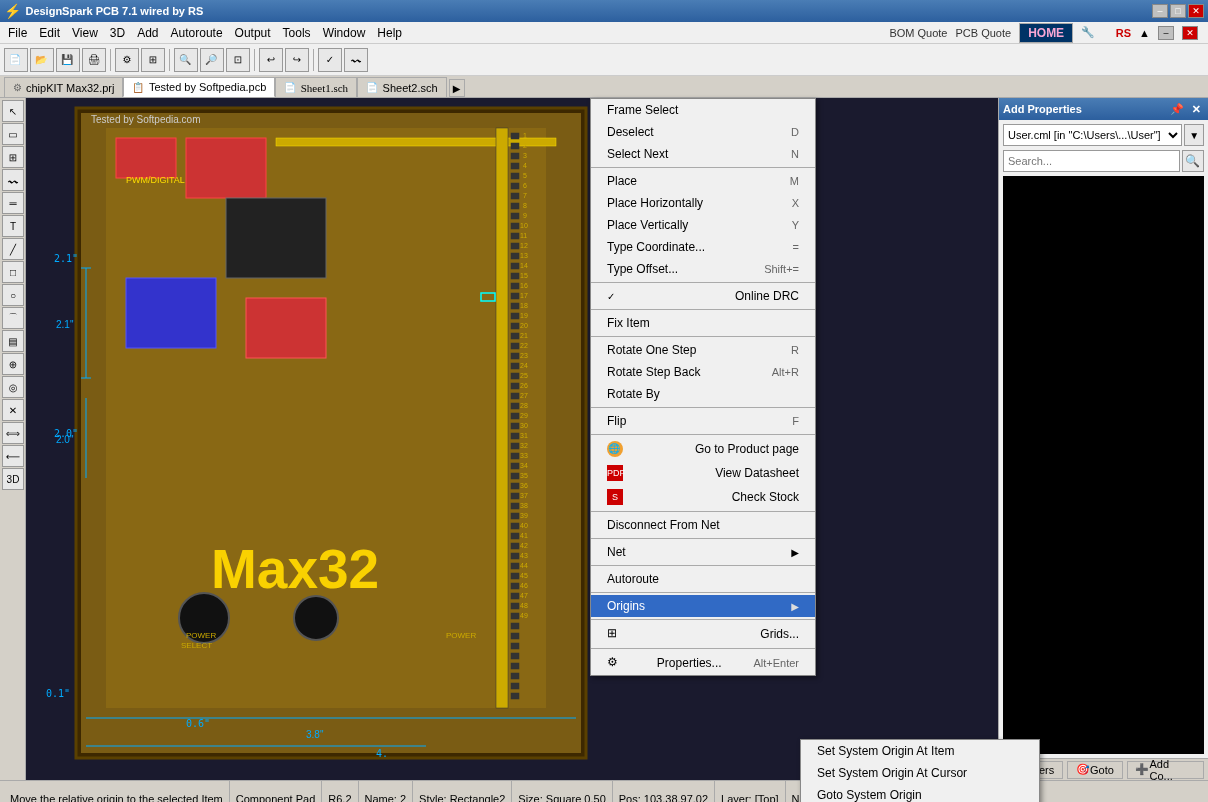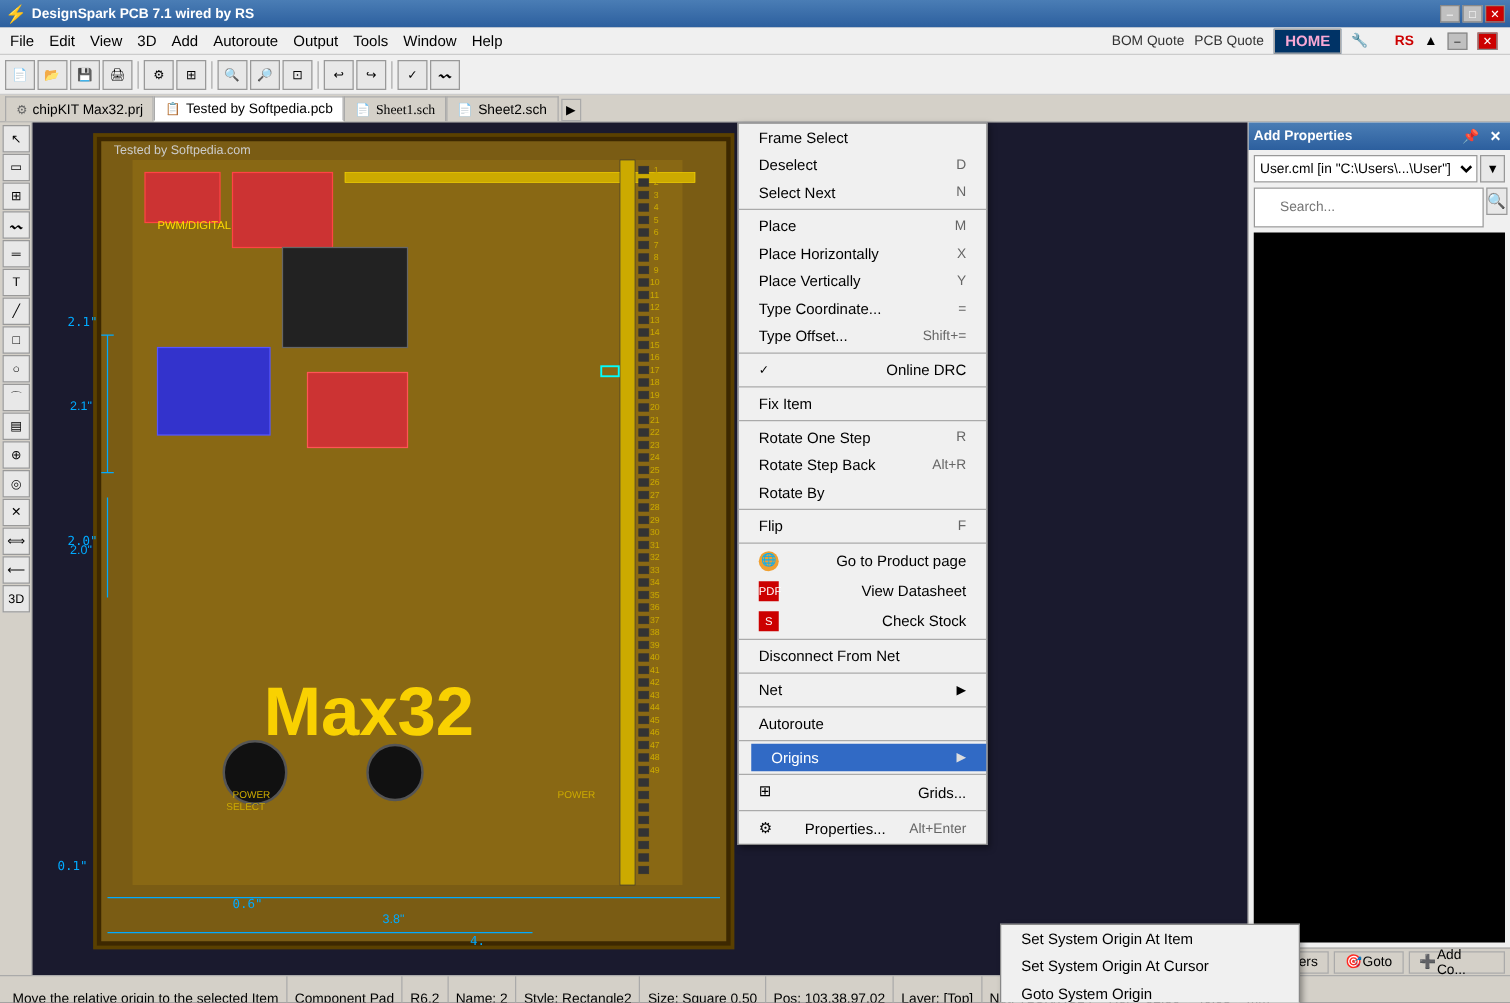--- a/index.html
+++ b/index.html
@@ -178,21 +178,21 @@
       align-items: center;
       white-space: nowrap;
     }
     .status-item:last-child { border-right: none; }
 
     
     .context-menu {
       position: absolute;
       top: 0;
       left: 590px;
-      width: 200px;
+      width: 226px;
       background: #f0f0f0;
       border: 1px solid #888;
       box-shadow: 2px 2px 5px rgba(0,0,0,0.4);
       z-index: 100;
       font-size: 12px;
     }
     .ctx-item {
       padding: 4px 16px;
       cursor: pointer;
       display: flex;
@@ -237,21 +237,20 @@
       background: #d4d0c8;
       border: 1px solid #aaa;
       cursor: pointer;
       height: 18px;
       display: flex; align-items: center;
     }
 
     .origins-highlighted {
       background: #316ac5 !important;
       color: white !important;
-      margin-left: 10px;
     }
   </style>
 </head>
 <body>
 
 <div class="title-bar">
   <div class="title-bar-left">
     <span style="font-size:14px;">⚡</span>
     <span class="title-bar-text">DesignSpark PCB 7.1 wired by RS</span>
   </div>
@@ -641,21 +640,21 @@
       </div>
     </div>
     <div class="panel-content">
       <div style="display:flex; align-items:center; gap:2px;">
         <select class="panel-dropdown">
           <option>User.cml  [in "C:\Users\...\User"]</option>
         </select>
         <div style="width:22px; height:22px; border:1px solid #999; background:#e8e8e8; display:flex; align-items:center; justify-content:center; cursor:pointer; font-size:10px;">▼</div>
       </div>
       <div style="display:flex; gap:2px;">
-        <input type="text" style="flex: 1 1 0%; height: 32px; border: 1px solid rgb(153, 153, 153); font-size: 11px; padding: 0px 20px;" placeholder="Search...">
+        <input type="text" style="flex: 1 1 0%; height: 22px; border: 1px solid rgb(153, 153, 153); font-size: 11px; padding: 0px 4px;" placeholder="Search...">
         <div style="width:22px; height:22px; border:1px solid #999; background:#e8e8e8; display:flex; align-items:center; justify-content:center; cursor:pointer;">🔍</div>
       </div>
       <div class="panel-black-area"></div>
     </div>
     <div class="bottom-tab-bar">
       <div class="bottom-tab">
         <span>⊞</span>
         <span>Layers</span>
       </div>
       <div class="bottom-tab">

